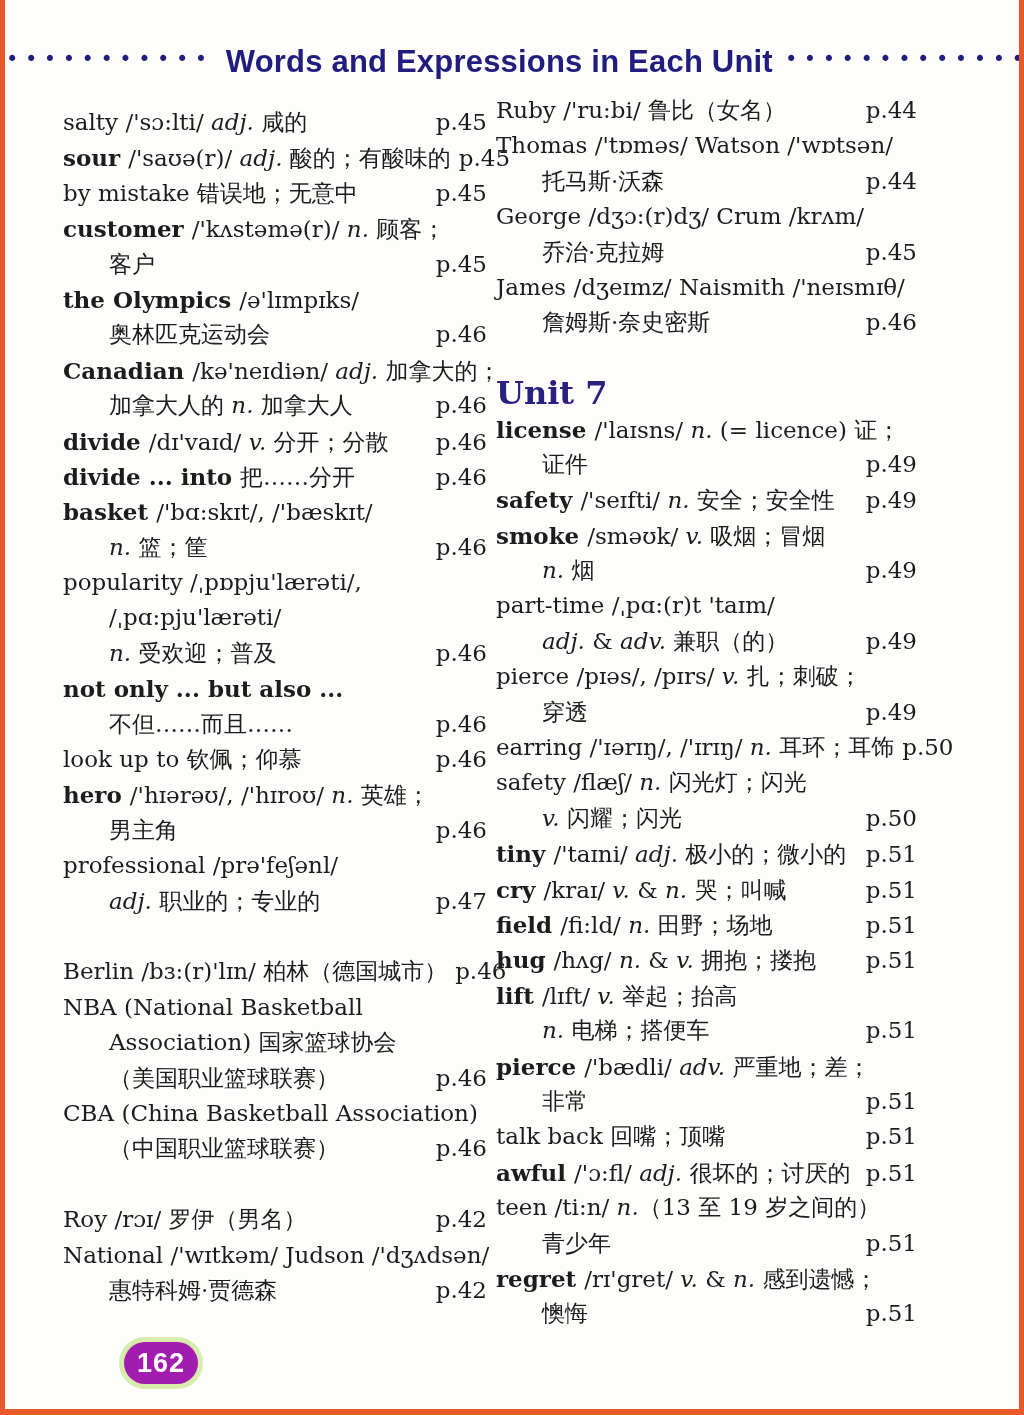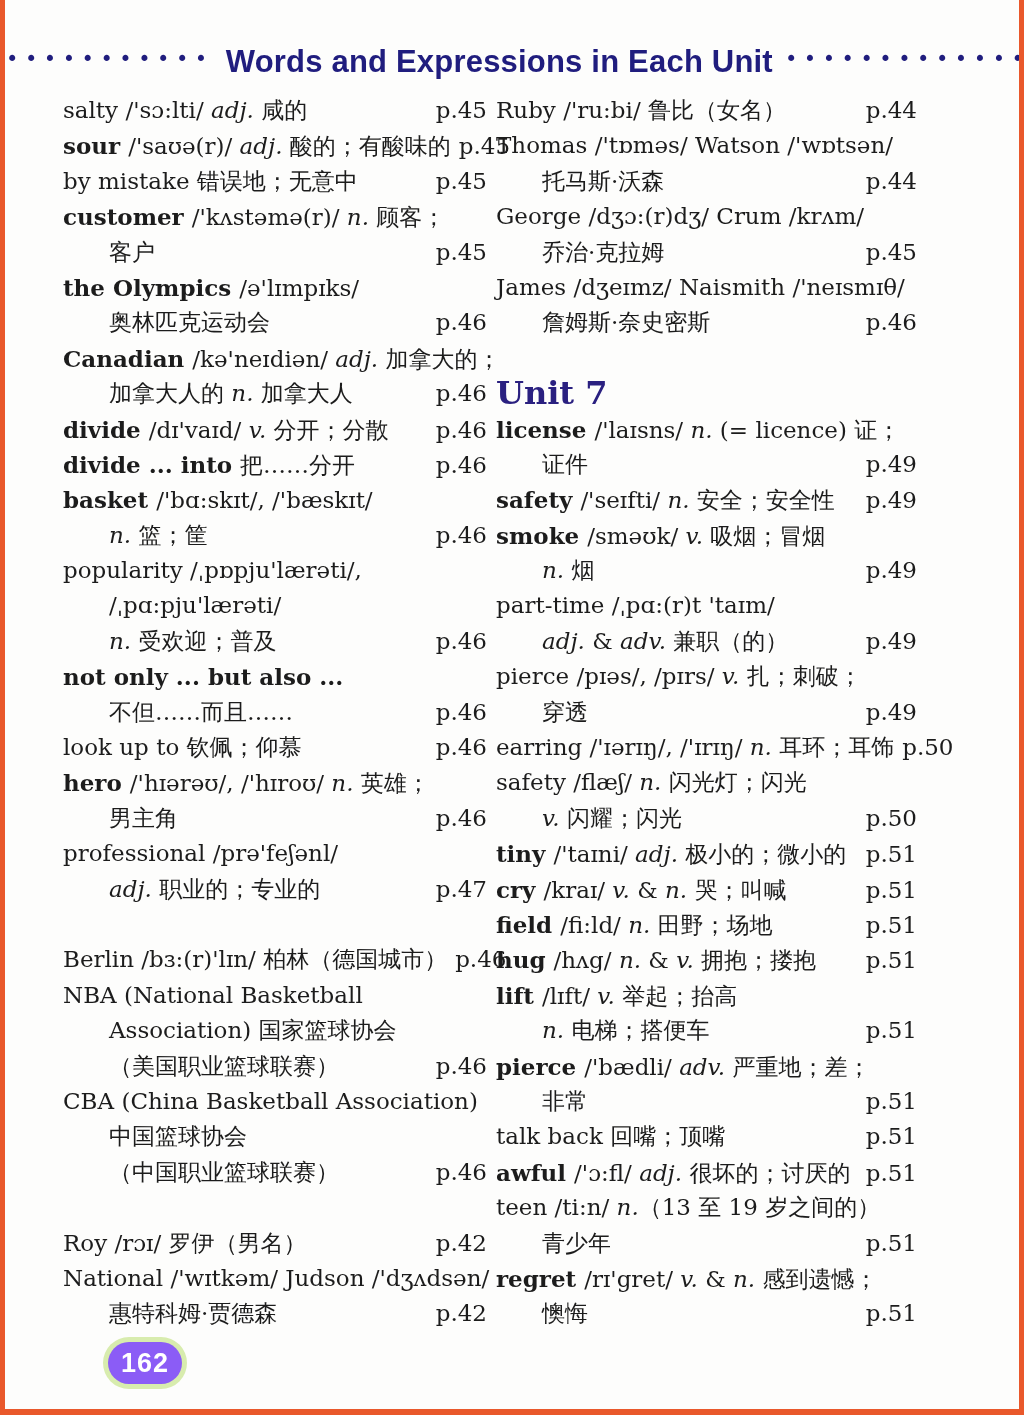--- a/index.html
+++ b/index.html
@@ -10,31 +10,31 @@
   #frame-right{right:0;top:0;width:5px;height:100%;}
   #frame-bottom{left:0;bottom:0;width:100%;height:6px;}
   #header{position:absolute;top:44px;left:0;right:5px;display:flex;align-items:center;
           overflow:hidden;white-space:nowrap;}
   .dots{color:#201d7e;font-size:21px;letter-spacing:6.5px;flex:none;line-height:1;
         transform:translateY(-3px);font-family:"DejaVu Sans","Liberation Sans",sans-serif;}
   #dots-left{margin-left:6px;}
   #title{color:#201d7e;font-family:"Liberation Sans","DejaVu Sans",sans-serif;
          font-weight:bold;font-size:31px;margin:0 12px;flex:none;letter-spacing:0.2px;}
   .col{position:absolute;top:93px;}
-  #col-left{left:63px;width:424px;}
+  #col-left{left:63px;width:424px;margin-top:12px;}
   #col-right{left:496px;width:421px;}
   .row{display:flex;justify-content:space-between;align-items:baseline;height:35.4px;
        line-height:35.4px;white-space:nowrap;}
   .row.indent{padding-left:46px;}
   .row.section{color:#2a2080;font-weight:bold;font-size:32px;}
   .txt{flex:0 1 auto;overflow:visible;}
   .pg{flex:none;padding-left:8px;}
   .s-b{font-weight:bold;}
   .s-i{font-style:italic;}
-  #badge{position:absolute;left:108px;top:1342px;width:74px;height:42px;background:#8b5cf6;
+  #badge{position:absolute;left:124px;top:1342px;width:74px;height:42px;background:#a21caf;
          border-radius:22px;color:#ffffff;font-family:"Liberation Sans","DejaVu Sans",sans-serif;
          font-weight:bold;font-size:27px;display:flex;align-items:center;justify-content:center;
          box-shadow:0 0 0 5px #d8ecae;letter-spacing:1px;}
 </style>
 </head>
 <body>
 
 <div id="page">
   <div id="frame-left" class="frame"></div>
   <div id="frame-right" class="frame"></div>
@@ -142,23 +142,20 @@
         <span class="txt"><span class="s-r">Association) 国家篮球协会</span></span>
       </div>
       <div class="row entry indent">
         <span class="txt"><span class="s-r">（美国职业篮球联赛）</span></span>
         <span class="pg">p.46</span>
       </div>
       <div class="row entry">
         <span class="txt"><span class="s-r">CBA (China Basketball Association)</span></span>
       </div>
       <div class="row entry indent">
-        <span class="txt"><span class="s-r">中国篮球协会</span></span>
-      </div>
-      <div class="row entry indent">
         <span class="txt"><span class="s-r">（中国职业篮球联赛）</span></span>
         <span class="pg">p.46</span>
       </div>
       <div class="row gap"></div>
       <div class="row entry">
         <span class="txt"><span class="s-r">Roy </span><span class="s-r">/rɔɪ/ </span><span class="s-r">罗伊（男名）</span></span>
         <span class="pg">p.42</span>
       </div>
       <div class="row entry">
         <span class="txt"><span class="s-r">National </span><span class="s-r">/'wɪtkəm/ </span><span class="s-r">Judson </span><span class="s-r">/'dʒʌdsən/</span></span>

